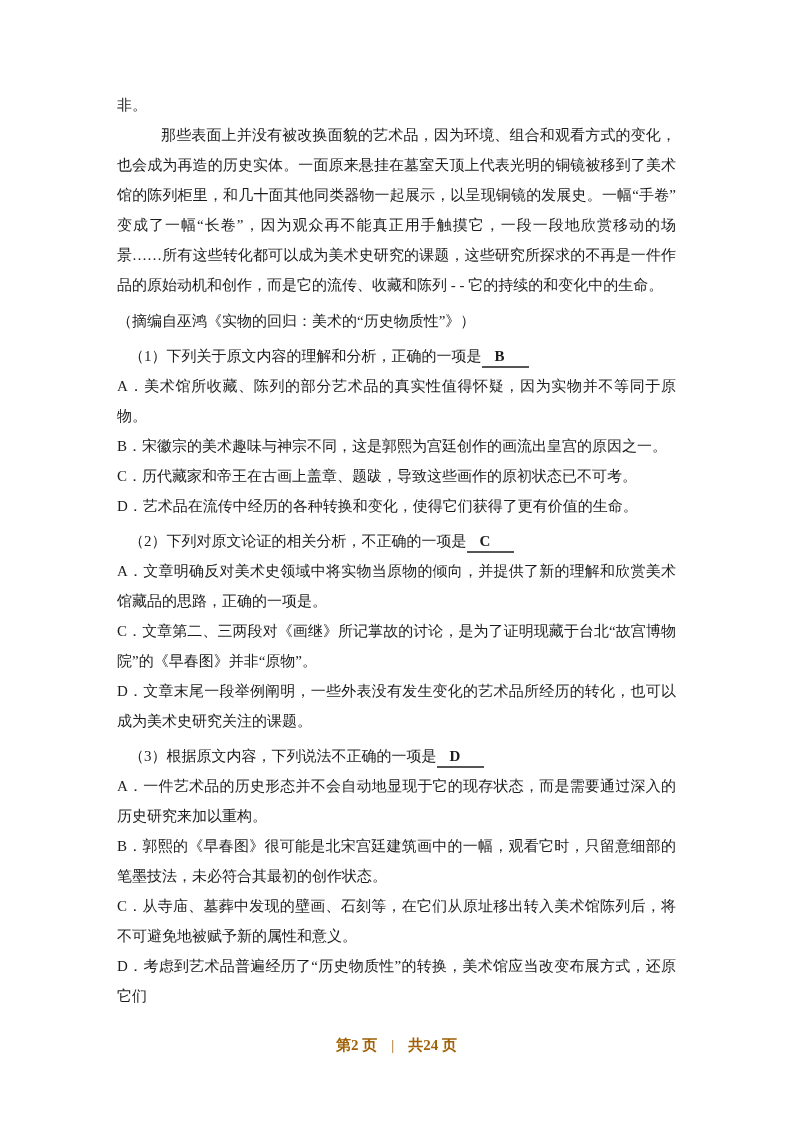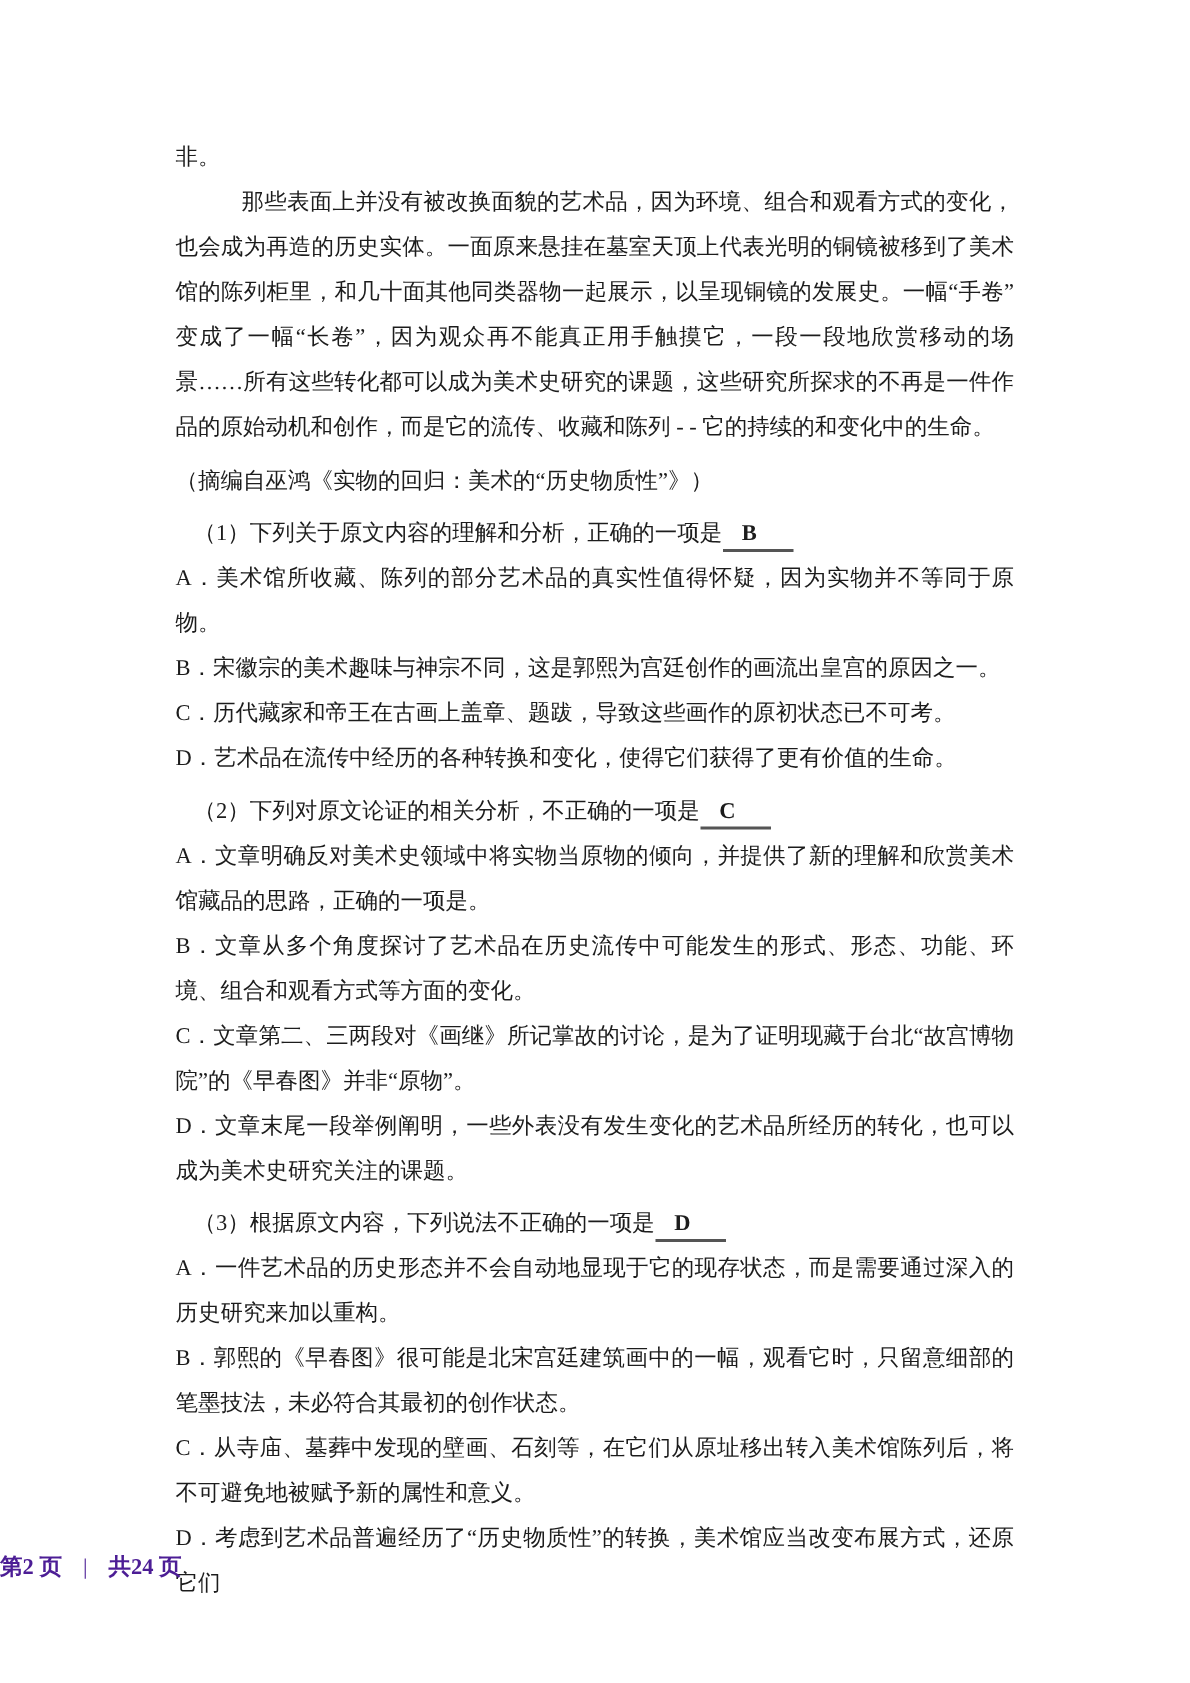--- a/index.html
+++ b/index.html
@@ -34,25 +34,25 @@
     line-height: 20px;
     font-weight: bold;
     font-family: "Liberation Serif", "DejaVu Serif", serif;
   }
   .opt-label { letter-spacing: 0; }
   .footer {
     position: absolute;
     top: 1031px;
     left: 0;
     right: 0;
-    text-align: left;
+    text-align: center;
     font-weight: 700;
     font-size: 15px;
     line-height: 28px;
-    color: #4c1d95;
+    color: #a16207;
   }
   .footer .sep {
     display: inline-block;
     margin: 0 14px;
     font-weight: 400;
   }
 </style>
 </head>
 <body>
 
@@ -80,23 +80,20 @@
     <span class="opt-label">D．</span><span>艺术品在流传中经历的各种转换和变化，使得它们获得了更有价值的生命。</span>
   </p>
 
   <p class="para stem">
     <span>（2）下列对原文论证的相关分析，不正确的一项是</span><span class="answer-blank">C</span>
   </p>
   <p class="para">
     <span class="opt-label">A．</span><span>文章明确反对美术史领域中将实物当原物的倾向，并提供了新的理解和欣赏美术馆藏品的思路，正确的一项是。</span>
   </p>
   <p class="para">
-    <span class="opt-label">B．</span><span>文章从多个角度探讨了艺术品在历史流传中可能发生的形式、形态、功能、环境、组合和观看方式等方面的变化。</span>
-  </p>
-  <p class="para">
     <span class="opt-label">C．</span><span>文章第二、三两段对《画继》所记掌故的讨论，是为了证明现藏于台北“故宫博物院”的《早春图》并非“原物”。</span>
   </p>
   <p class="para">
     <span class="opt-label">D．</span><span>文章末尾一段举例阐明，一些外表没有发生变化的艺术品所经历的转化，也可以成为美术史研究关注的课题。</span>
   </p>
 
   <p class="para stem">
     <span>（3）根据原文内容，下列说法不正确的一项是</span><span class="answer-blank">D</span>
   </p>
   <p class="para">

